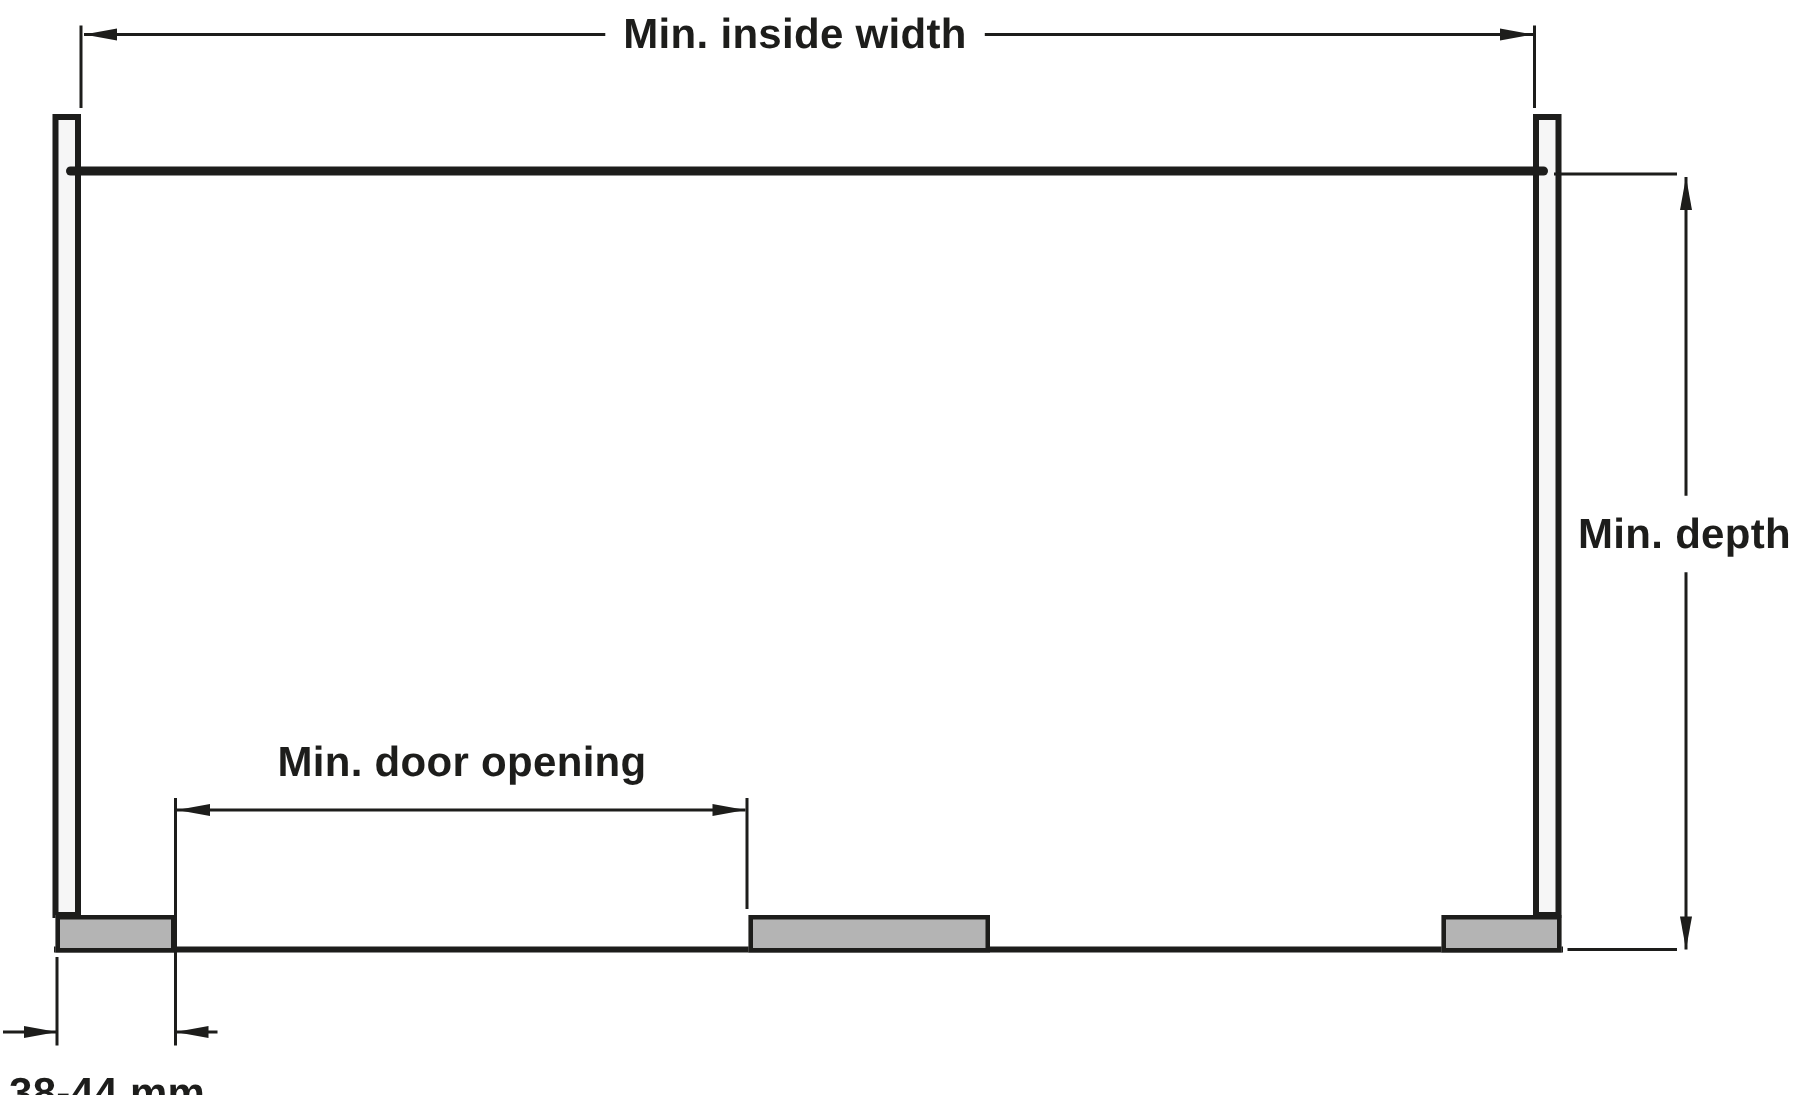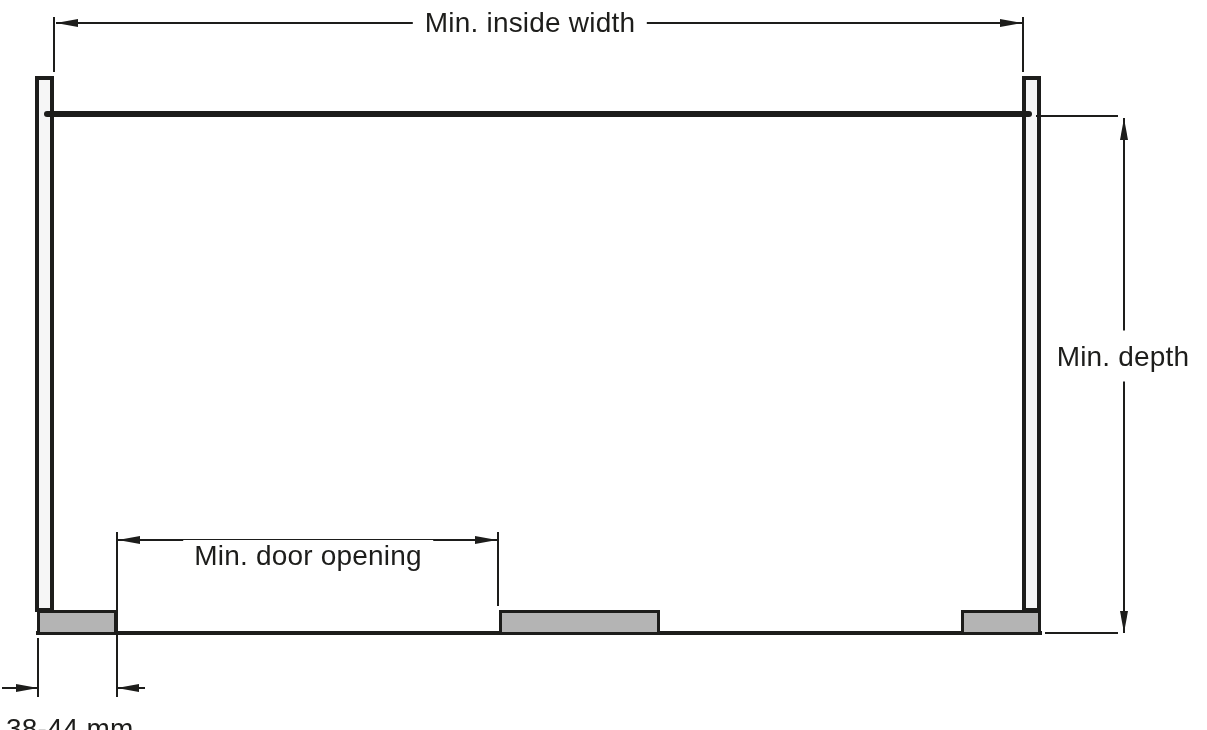--- a/index.html
+++ b/index.html
@@ -60,29 +60,29 @@
 
   
   .ah { position: absolute; width: 0; height: 0; }
   .ah-left  { border-top: 4px solid transparent; border-bottom: 4px solid transparent; border-right: 22px solid var(--line); }
   .ah-right { border-top: 4px solid transparent; border-bottom: 4px solid transparent; border-left: 22px solid var(--line); }
   .ah-up    { border-left: 4px solid transparent; border-right: 4px solid transparent; border-bottom: 22px solid var(--line); }
   .ah-down  { border-left: 4px solid transparent; border-right: 4px solid transparent; border-top: 22px solid var(--line); }
 
   .dim-label {
     position: absolute;
-    font-weight: 400;
+    font-weight: 700;
     font-size: 28px;
     white-space: nowrap;
     background: var(--bg);
     transform: translate(-50%, -50%);
     letter-spacing: 0.2px;
   }
   .label-inside-width { left: 530px; top: 23px; padding: 0 12px; }
-  .label-door-opening { left: 308px; top: 556px; padding: 0 11px; }
+  .label-door-opening { left: 308px; top: 508px; padding: 0 11px; }
   .label-depth {
     left: 1123px; top: 356px;
     text-align: center;
     line-height: 35px;
     padding: 8px 4px;
   }
   .label-depth span { display: block; }
   .label-offset {
     left: 6px; top: 714px;
     transform: translate(0, -50%);

